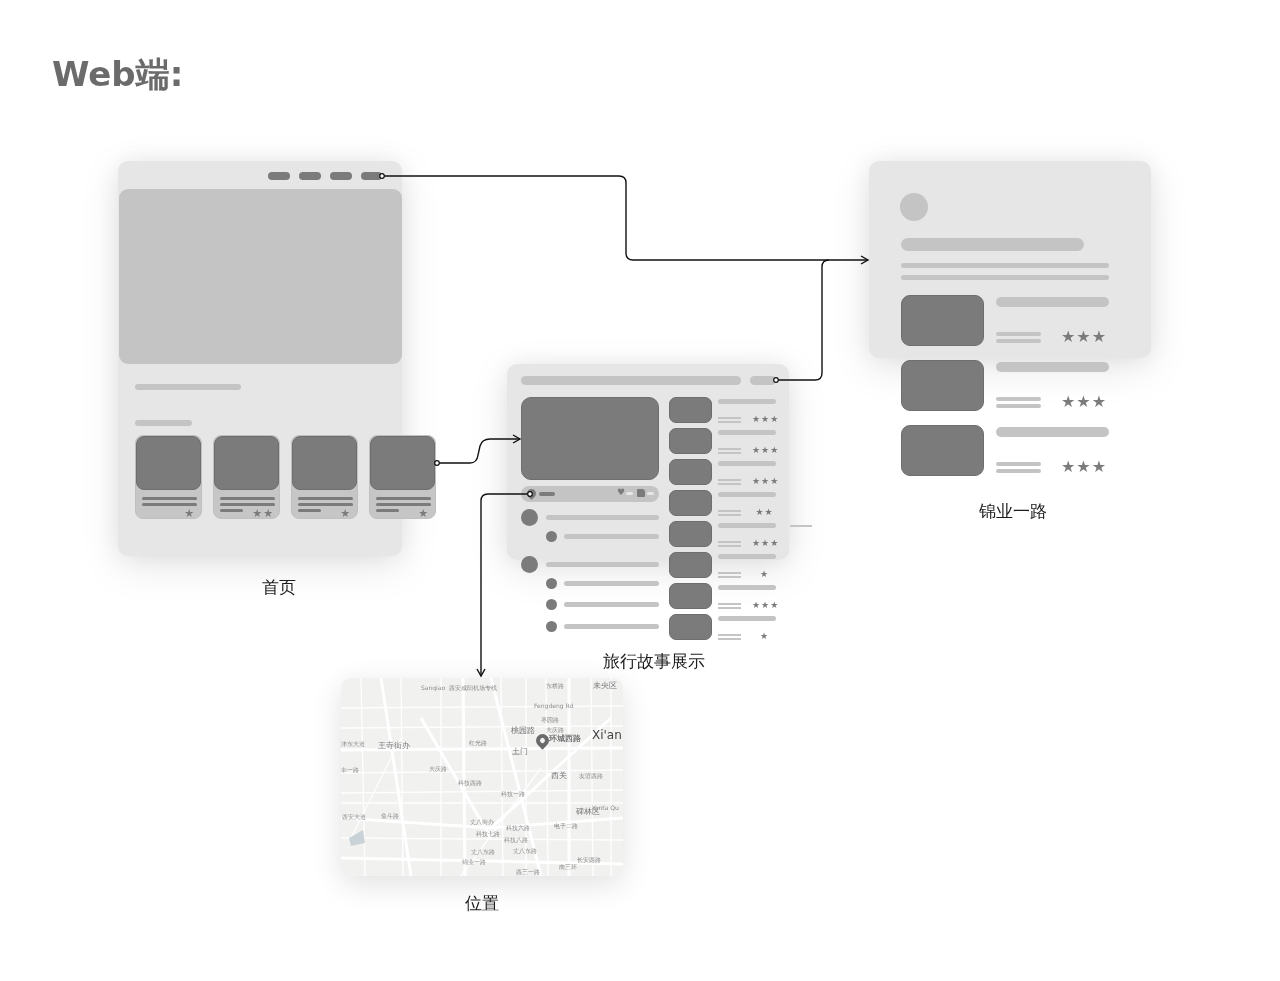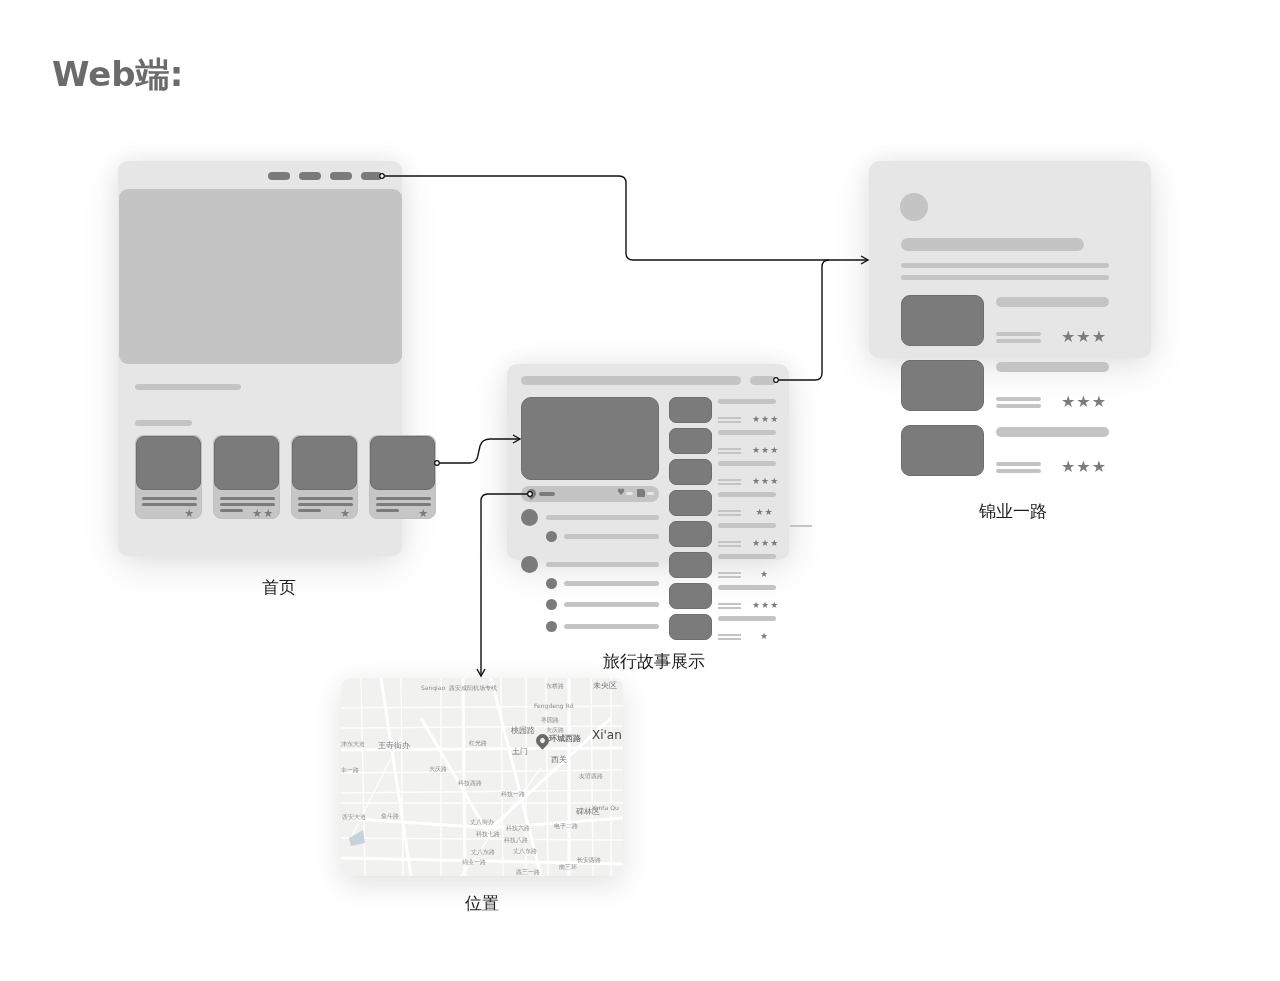--- a/index.html
+++ b/index.html
@@ -221,21 +221,21 @@
   <span class="lbl" style="left:108px; top:6px;">西安咸阳机场专线</span>
   <span class="lbl-lg" style="left:252px; top:2px;">未央区</span>
   <span class="lbl" style="left:205px; top:4px;">东桥路</span>
   <span class="lbl" style="left:193px; top:24px;">Fengdeng Rd</span>
   <span class="lbl" style="left:200px; top:38px;">枣园路</span>
   <span class="lbl" style="left:205px; top:48px;">大庆路</span>
   <span class="lbl-lg" style="left:170px; top:47px;">桃园路</span>
   <span class="lbl-lg" style="left:208px; top:55px;font-weight:bold;">环城西路</span>
   <span class="lbl-city" style="left:251px; top:50px;">Xi'an</span>
   <span class="lbl-lg" style="left:171px; top:68px;">土门</span>
-  <span class="lbl-lg" style="left:198px; top:76px;padding-left:12px;">西关</span>
+  <span class="lbl-lg" style="left:198px; top:92px;padding-left:12px;">西关</span>
   <span class="lbl" style="left:128px; top:61px;">红光路</span>
   <span class="lbl" style="left:0px; top:62px;">沣东大道</span>
   <span class="lbl-lg" style="left:37px; top:62px;">王寺街办</span>
   <span class="lbl" style="left:0px; top:88px;">丰一路</span>
   <span class="lbl" style="left:88px; top:87px;">大庆路</span>
   <span class="lbl" style="left:238px; top:94px;">友谊西路</span>
   <span class="lbl" style="left:117px; top:101px;">科技西路</span>
   <span class="lbl" style="left:160px; top:112px;">科技一路</span>
   <span class="lbl-lg" style="left:235px; top:128px;">碑林区</span>
   <span class="lbl" style="left:251px; top:126px;">Yanta Qu</span>

